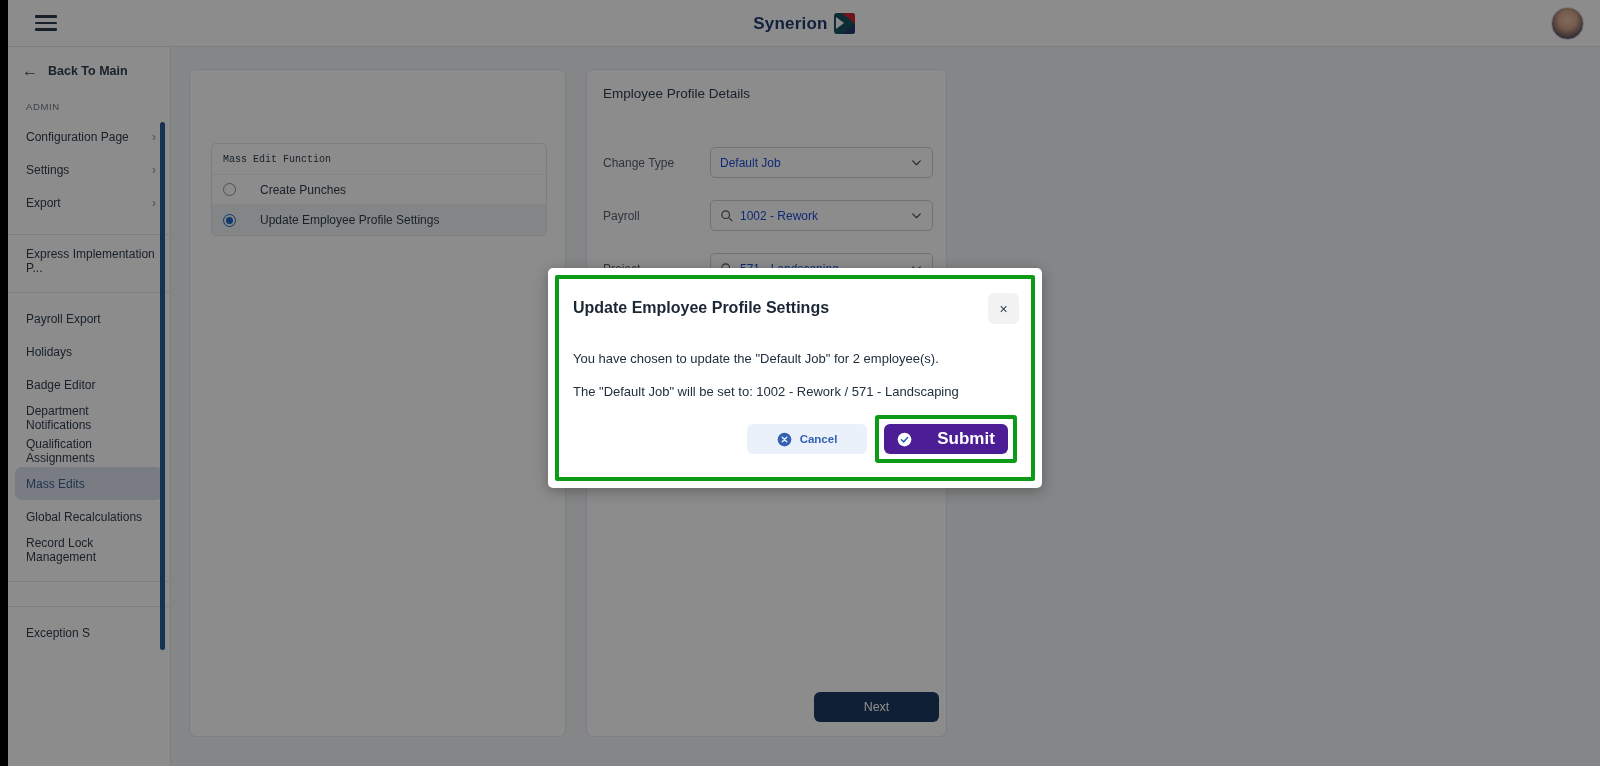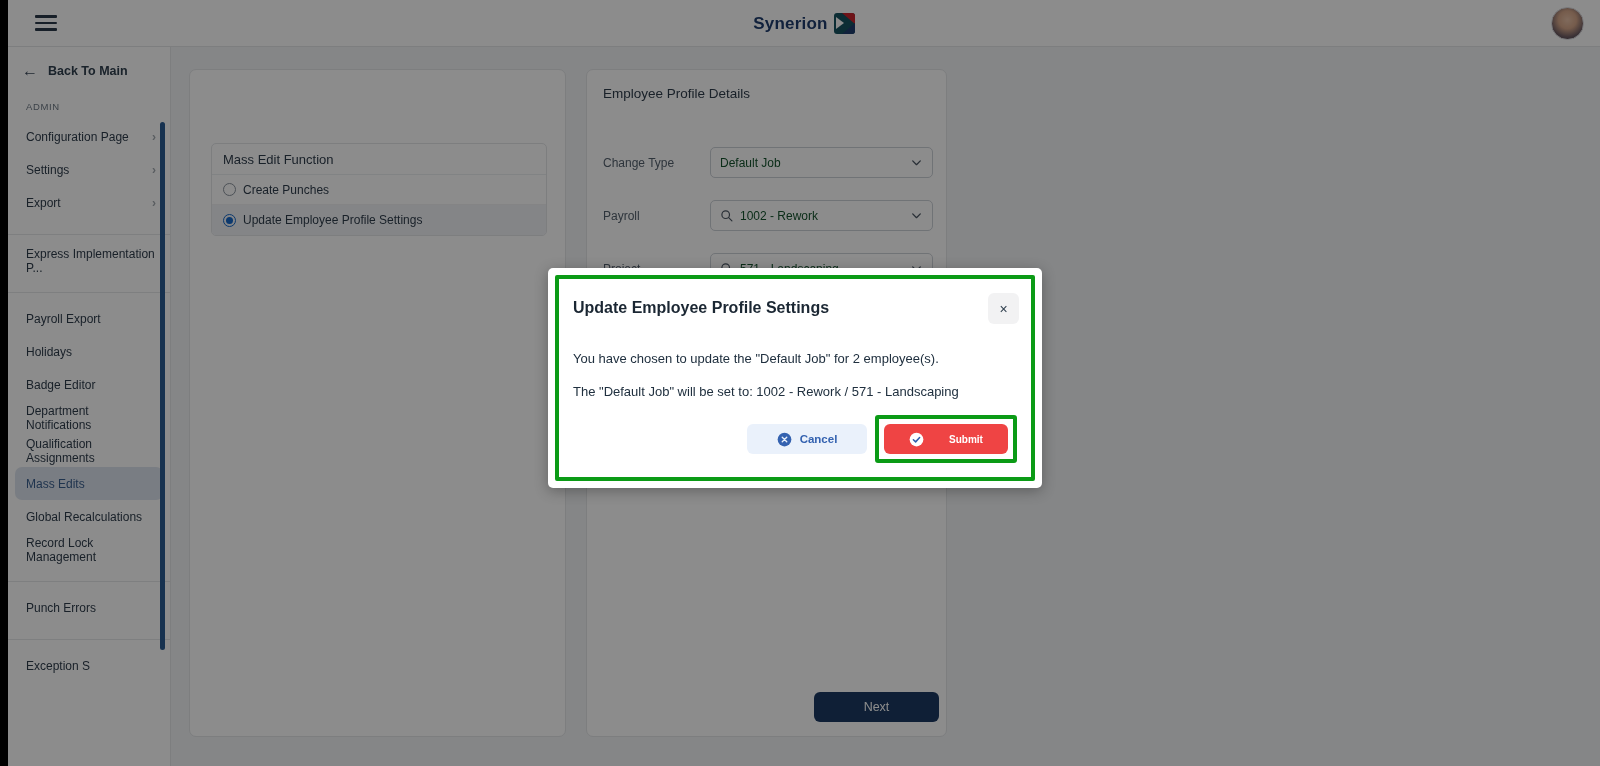--- a/index.html
+++ b/index.html
@@ -125,24 +125,24 @@
   .search-box .mag { margin-right: 8px; }
   .search-box .val { font-size: 12px; color: #36424f; flex: 1; }
   .search-box .filt { cursor: pointer; }
 
   .inner-panel {
     position: absolute; left: 21px; top: 73px; width: 336px;
     border: 1px solid #e3e5e8; border-radius: 5px; overflow: hidden;
   }
   .inner-panel .ip-head {
     height: 31px; display: flex; align-items: center; padding: 0 11px;
-    font-size: 13px; color: #2f3d4c; border-bottom: 1px solid #eceef0;
+    font-size: 10px; color: #2f3d4c; border-bottom: 1px solid #eceef0; font-family: Liberation Mono, monospace;
   }
   .radio-row {
-    height: 30px; display: flex; align-items: center; gap: 7px;
+    height: 30px; display: flex; align-items: center; gap: 24px;
     padding: 0 11px; font-size: 12px; color: #2f3d4c; cursor: pointer;
     border-bottom: 1px solid #f0f1f3;
   }
   .radio-row:last-child { border-bottom: none; }
   .radio-row.sel { background: #f1f3f6; }
   .rad {
     width: 13px; height: 13px; border-radius: 50%;
     border: 1.5px solid #8b949e; flex: none;
     display: flex; align-items: center; justify-content: center;
   }
@@ -158,21 +158,21 @@
   .field-row {
     position: absolute; left: 16px; width: 330px; height: 31px;
     display: flex; align-items: center;
   }
   .field-row .f-lbl { width: 107px; font-size: 12px; color: #55616e; }
   .field-row .f-ctrl {
     flex: 1; height: 31px; border: 1px solid #ccd1d7; border-radius: 5px;
     display: flex; align-items: center; padding: 0 9px; gap: 7px; cursor: pointer;
     background: #fff;
   }
-  .field-row .f-val { flex: 1; font-size: 12px; color: #14532d; }
+  .field-row .f-val { flex: 1; font-size: 12px; color: #1d4ed8; }
   .chev-d { flex: none; }
 
   #next-btn {
     position: absolute; left: 227px; top: 622px; width: 125px; height: 30px;
     background: #1c3a63; color: #ffffff; border-radius: 6px;
     display: flex; align-items: center; justify-content: center;
     font-size: 12.5px; cursor: pointer; border: none;
   }
 
   
@@ -212,24 +212,24 @@
     width: 120px; height: 30px; background: #eaf1fb; border: none;
     border-radius: 6px; cursor: pointer;
     display: flex; align-items: center; justify-content: center; gap: 8px;
     font-size: 11.5px; color: #3462b0; font-weight: 600;
   }
   #submit-halo {
     border: 4px solid #0b9b16; border-radius: 3px; padding: 5px;
     background: #ffffff;
   }
   #submit-btn {
-    width: 124px; height: 30px; background: #ef4444; border: none;
+    width: 124px; height: 30px; background: #4c1d95; border: none;
     border-radius: 6px; cursor: pointer;
     display: flex; align-items: center; justify-content: center; gap: 25px;
-    font-size: 10px; color: #ffffff; font-weight: 700;
+    font-size: 17px; color: #ffffff; font-weight: 700;
   }
   .ic { display: inline-flex; align-items: center; justify-content: center; }
 </style>
 </head>
 <body>
 
 <div id="app">
 
   <div id="topbar">
     <div id="hamburger">
@@ -299,23 +299,20 @@
     <div class="nav-item">
       <span>Global Recalculations</span>
     </div>
     <div class="nav-item">
       <span>Record Lock Management</span>
     </div>
 
     <div class="nav-gap"></div>
     <div class="nav-div"></div>
 
-    <div class="nav-item">
-      <span>Punch Errors</span>
-    </div>
 
     <div class="nav-gap"></div>
     <div class="nav-div"></div>
 
     <div class="nav-item">
       <span>Exception S</span>
     </div>
 
     <div id="side-scroll"></div>
   </div>

